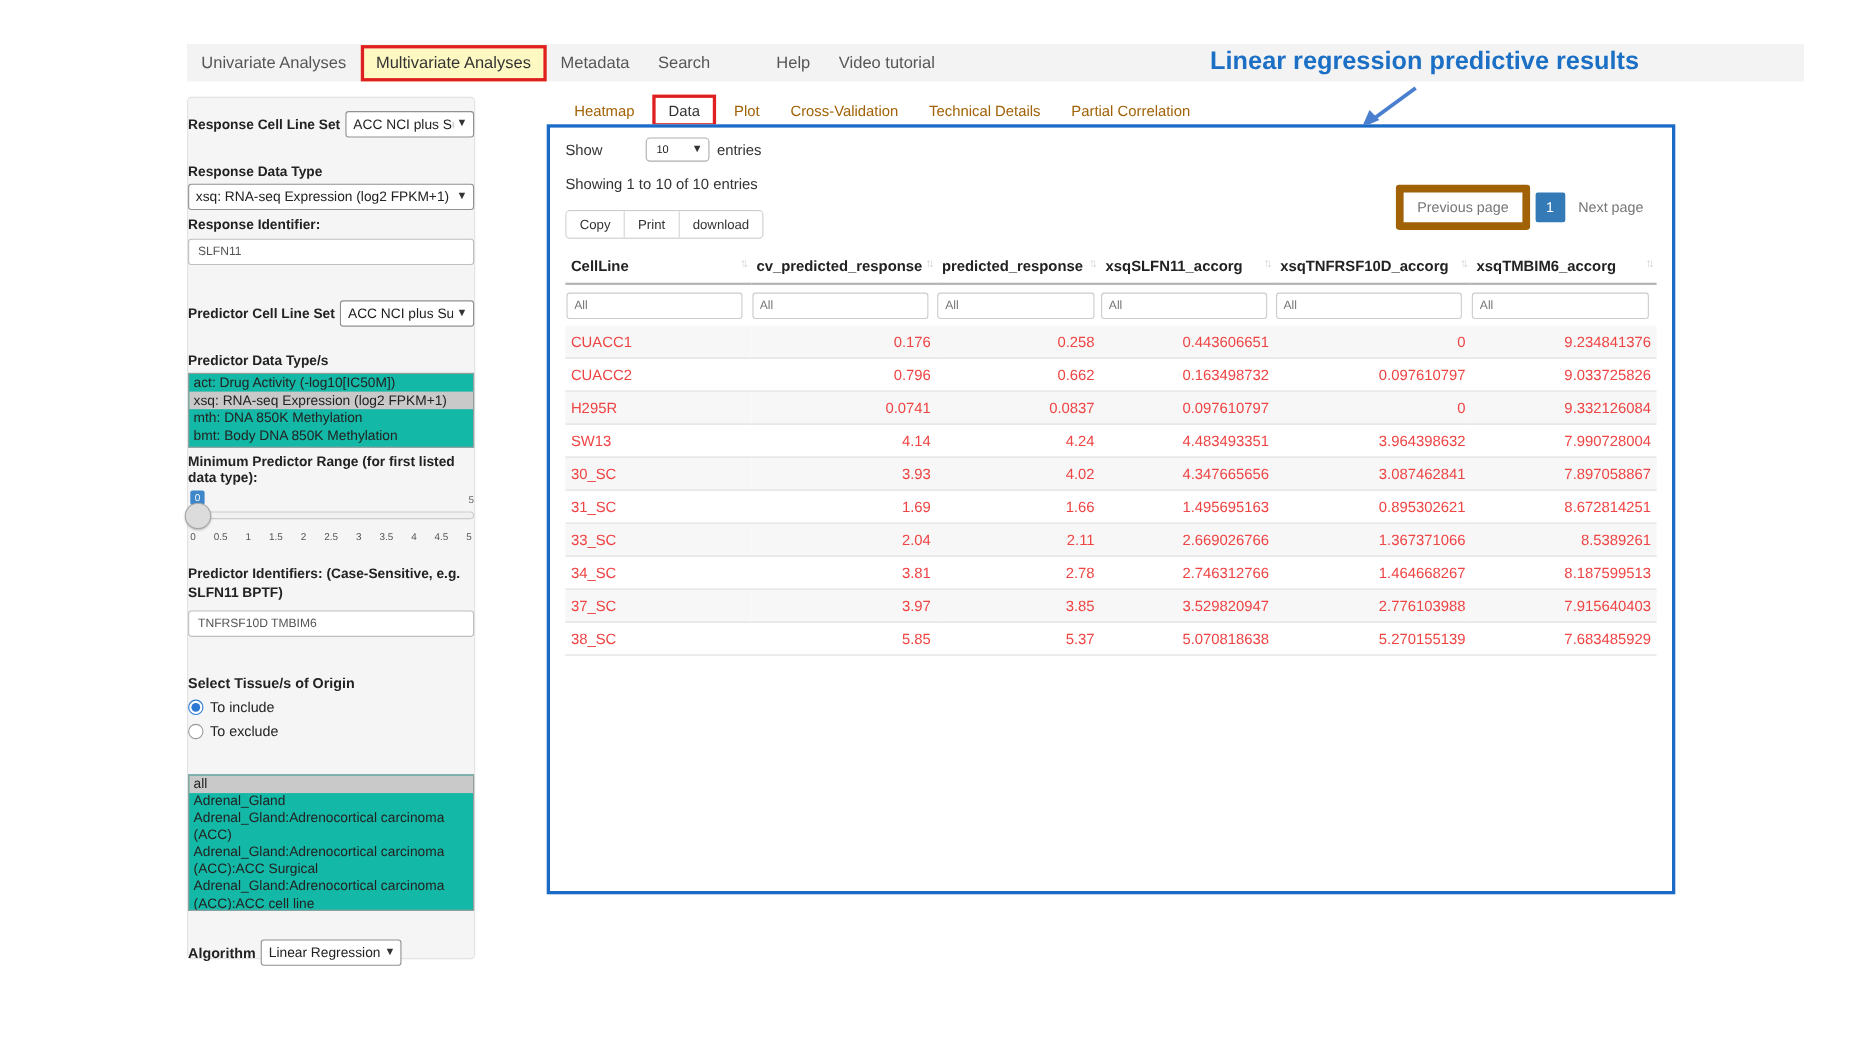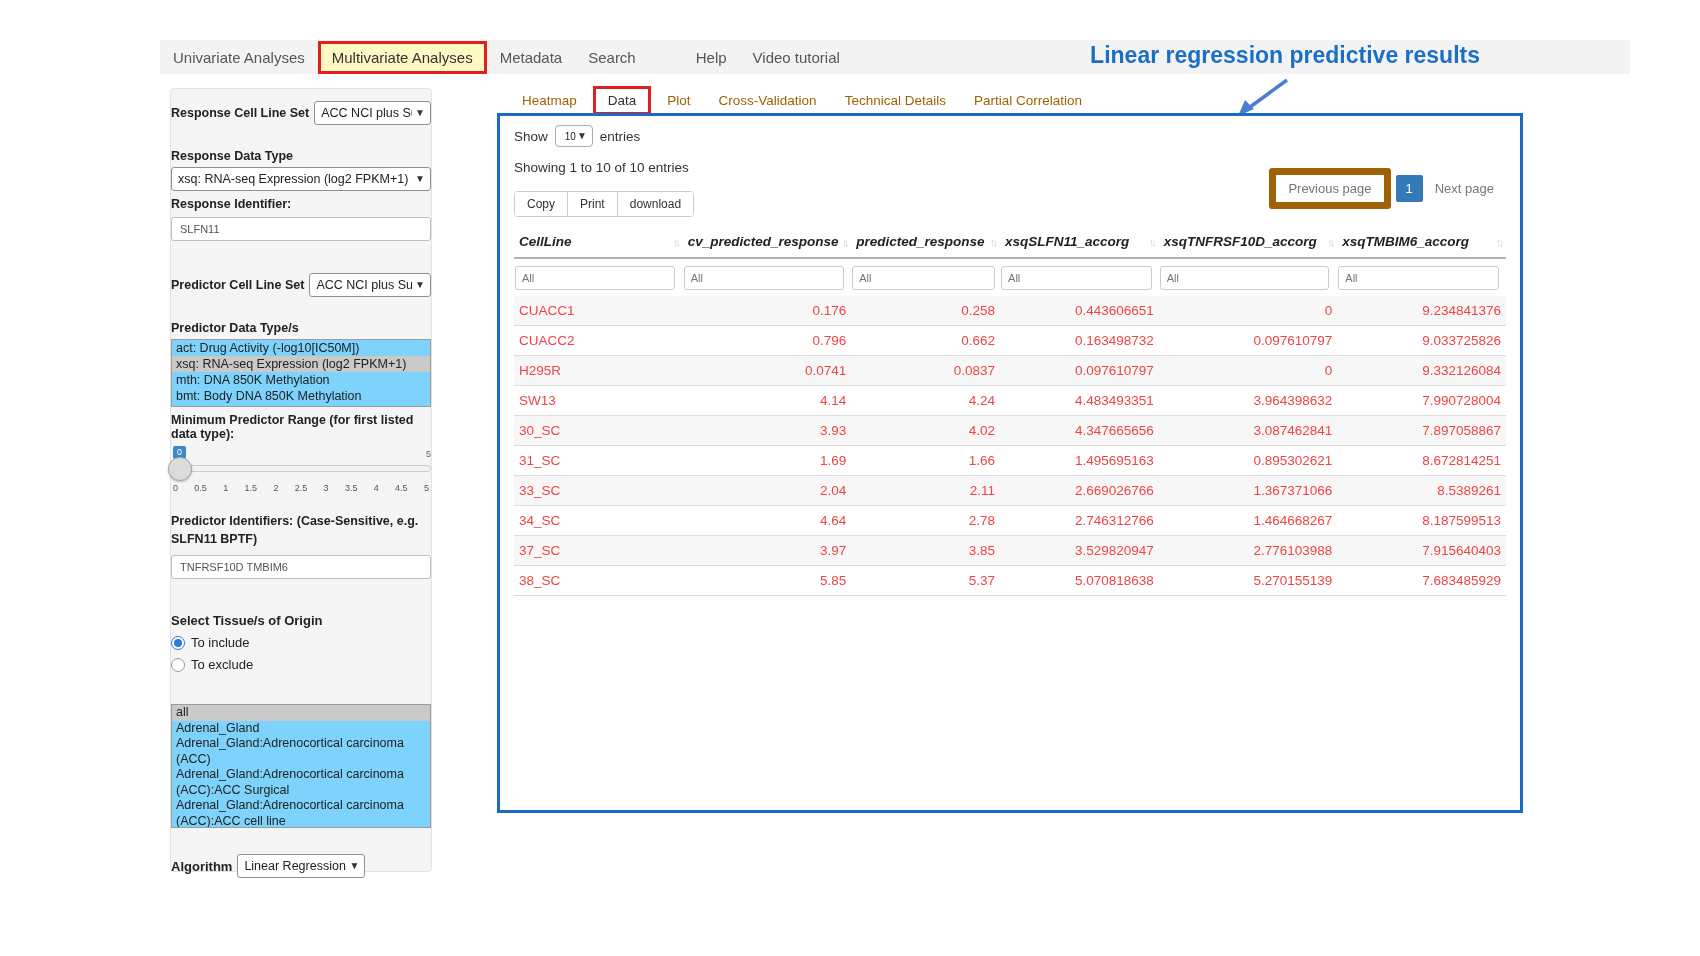--- a/index.html
+++ b/index.html
@@ -1,20 +1,20 @@
 <!DOCTYPE html>
 <html><head>
 <meta charset="utf-8">
 <style>
   html,body{margin:0;padding:0;background:#fff;}
   .page{position:relative;width:1700px;height:956px;background:#fff;
         font-family:"Liberation Sans",sans-serif;overflow:hidden;}
 
   
-  .navbar{position:absolute;left:160px;top:40px;width:1470px;height:34px;
+  .navbar{position:absolute;left:170px;top:40px;width:1470px;height:34px;
           background:#f3f3f3;display:flex;align-items:center;}
   .nav-items{display:flex;align-items:center;height:100%;}
   .nav-item{padding:6px 13px;font-size:15px;color:#565656;white-space:nowrap;cursor:pointer;}
   .nav-item.gap-before{margin-left:34px;}
   .nav-item.active{background:#fef9c3;color:#333;}
   .nav-item.red-box{border:3px solid #e02020;padding:5px 11px;}
   .annotation-title{position:absolute;right:150px;top:2px;font-size:23px;font-weight:bold;
                     color:#1b6fc5;white-space:nowrap;}
   .annotation-arrow{position:absolute;left:1232px;top:76px;width:62px;height:44px;}
 
@@ -27,21 +27,21 @@
   .select-wrap{position:relative;display:inline-block;}
   .select-wrap .chev{position:absolute;right:6px;top:50%;transform:translateY(-55%);
                      font-size:10px;color:#333;pointer-events:none;}
   select{appearance:none;-webkit-appearance:none;background:#fff;border:1px solid #919191;
          border-radius:3px;font-family:"Liberation Sans",sans-serif;font-size:12.5px;
          color:#222;height:24px;padding:2px 18px 2px 6px;width:100%;box-sizing:border-box;}
   .grow{flex:1;}
   .text-input{background:#fff;border:1px solid #bfbfbf;border-radius:3px;height:24px;
               padding:2px 8px;font-size:11px;color:#555;width:100%;box-sizing:border-box;
               font-family:"Liberation Sans",sans-serif;}
-  .listbox{background:#7dd3fc;border:1px solid #9c9c9c;overflow:hidden;}
+  .listbox{background:#14b8a6;border:1px solid #9c9c9c;overflow:hidden;}
   .listbox .opt{padding:0 4px;line-height:16px;font-size:12.5px;white-space:nowrap;
                 overflow:hidden;cursor:pointer;}
   .listbox .opt.selected{background:#c9c9c9;}
   .listbox.wrap .opt{white-space:normal;line-height:15.5px;}
   
   .slider{position:relative;height:54px;margin-top:5px;}
   .slider-badge{position:absolute;left:2px;top:0;background:#3d87ca;color:#fff;font-size:9px;
                 padding:1px 4px;border-radius:2px;line-height:11px;}
   .slider-max{position:absolute;right:0;top:3px;font-size:9px;color:#666;}
   .slider-track{position:absolute;left:0;right:0;top:19px;height:7px;background:#f1f1f1;
@@ -61,36 +61,36 @@
   
   .tabs{position:absolute;left:508px;top:86px;display:flex;align-items:center;gap:0;font-size:13.5px;}
   .tab{color:#a16207;padding:5px 14px;cursor:pointer;white-space:nowrap;}
   .tab.active{color:#333;}
   .tab.red-box{border:3px solid #e02020;padding:4px 12px;margin:0 2px;}
 
   
   .panel{position:absolute;left:497px;top:113px;width:1026px;height:700px;background:#fff;
          border:3px solid #1b6ac6;box-sizing:border-box;padding:9px 14px;}
   .show-row{display:flex;align-items:center;gap:7px;font-size:13.5px;color:#333;}
-  .show-select-wrap{width:38px;}
+  .show-select-wrap{width:58px;margin-left:32px;}
   .show-select-wrap select{height:22px;font-size:10px;padding:2px 16px 2px 9px;border:1px solid #adadad;border-radius:4px;}
   .showing-text{margin-top:13px;font-size:13.5px;color:#333;}
   .pagination{position:absolute;top:52px;right:16px;display:flex;align-items:center;font-size:13px;color:#767676;}
   .page-prev{border:7px solid #a16207;border-radius:3px;padding:6px 12px;background:#fff;cursor:pointer;}
   .page-current{background:#337ab7;color:#fff;padding:6px 10px;margin-left:5px;border-radius:2px;cursor:pointer;}
   .page-next{padding:6px 10px;margin-left:2px;cursor:pointer;}
   .btn-group{margin-top:16px;display:inline-flex;border:1px solid #ccc;border-radius:4px;overflow:hidden;}
   .btn-group .btn{padding:5px 12px;font-size:12px;color:#333;background:#fff;
                   border-right:1px solid #ccc;cursor:pointer;white-space:nowrap;}
   .btn-group .btn:last-child{border-right:none;}
   
   table.data-table{width:100%;border-collapse:collapse;margin-top:9px;font-size:13.5px;table-layout:fixed;}
   .data-table th{font-weight:bold;color:#222;padding:8px 5px;border-bottom:2px solid #b3b3b3;
                  text-align:left;cursor:pointer;}
-  .th-flex{display:flex;justify-content:space-between;align-items:center;gap:3px;font-style:italic;}
+  .th-flex{display:flex;justify-content:space-between;gap:3px;}
   .sort-icons{color:#d2d2d2;font-size:11px;letter-spacing:-3px;font-weight:normal;flex:0 0 auto;}
   .data-table .filter-row th{padding:7px 5px 6px 1px;border-bottom:none;cursor:default;}
   .filter-input{width:90%;height:20px;border:1px solid #ccc;border-radius:3px;padding:1px 6px;
                 font-size:11px;color:#888;box-sizing:content-box;background:#fff;
                 font-family:"Liberation Sans",sans-serif;}
   .data-table td{padding:7px 5px;border-bottom:1px solid #ddd;color:#ef4444;}
   .data-table td.num{text-align:right;}
   .data-table tbody tr:nth-child(odd){background:#f7f7f7;}
 </style>
 </head>
@@ -346,21 +346,21 @@
           <tr>
             <td>33_SC</td>
             <td class="num">2.04</td>
             <td class="num">2.11</td>
             <td class="num">2.669026766</td>
             <td class="num">1.367371066</td>
             <td class="num">8.5389261</td>
           </tr>
           <tr>
             <td>34_SC</td>
-            <td class="num">4.64</td>
+            <td class="num">3.81</td>
             <td class="num">2.78</td>
             <td class="num">2.746312766</td>
             <td class="num">1.464668267</td>
             <td class="num">8.187599513</td>
           </tr>
           <tr>
             <td>37_SC</td>
             <td class="num">3.97</td>
             <td class="num">3.85</td>
             <td class="num">3.529820947</td>

